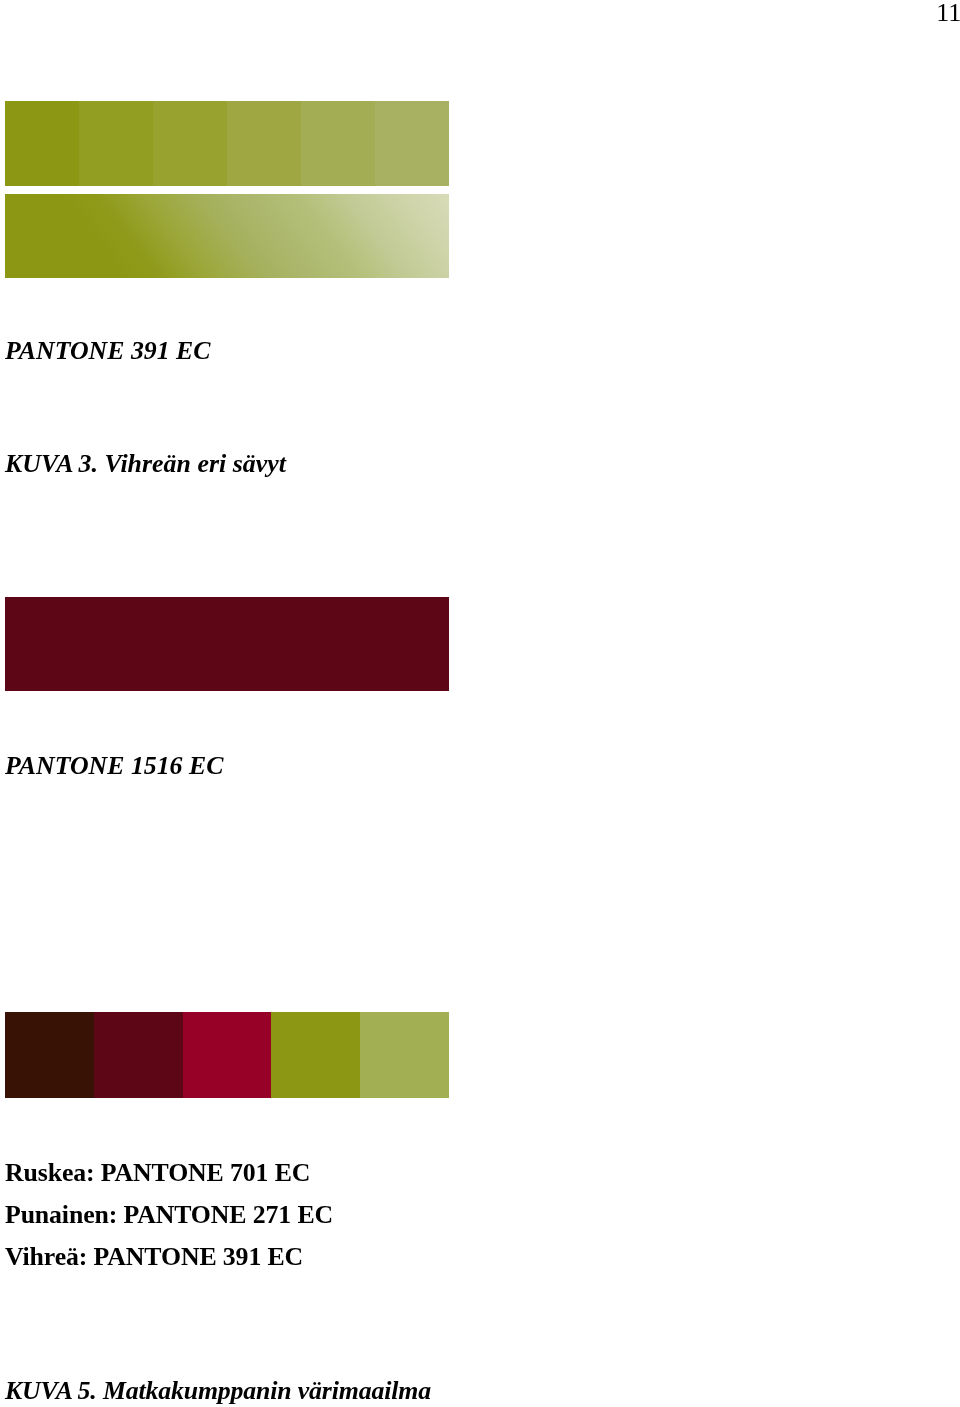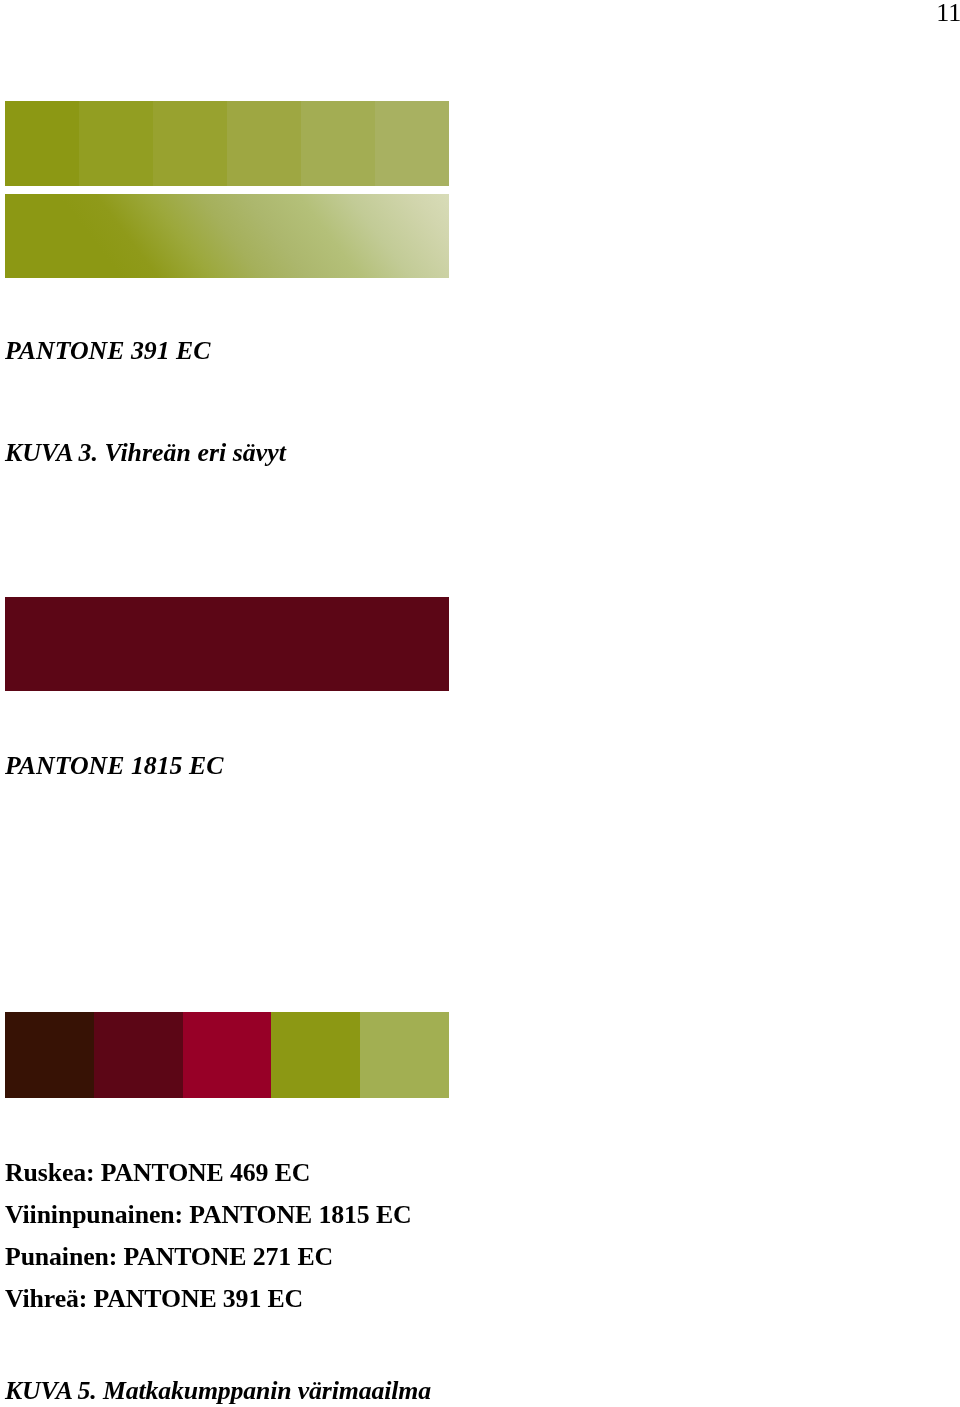--- a/index.html
+++ b/index.html
@@ -30,37 +30,36 @@
       <i style="background: rgb(152, 162, 47);"></i>
       <i style="background: rgb(158, 167, 66);"></i>
       <i style="background: rgb(163, 173, 83);"></i>
       <i style="background: rgb(168, 177, 97);"></i>
     </div>
 
   <div class="swatch" id="s1grad" style="left: 5px; top: 194.1px; width: 444px; height: 83.9px; background: linear-gradient(53deg, rgb(140, 152, 20) 0%, rgb(140, 152, 20) 23%, rgb(143, 154, 26) 30.3%, rgb(156, 168, 59) 40.7%, rgb(165, 176, 91) 50.7%, rgb(172, 183, 109) 59.8%, rgb(180, 192, 121) 70.2%, rgb(194, 203, 150) 80%, rgb(210, 214, 174) 93.1%, rgb(216, 220, 184) 100%);"></div>
 
   <div class="cap" style="top:337.5px;">PANTONE 391 EC</div>
 
-  <div class="cap loose" style="top:440px;">KUVA 3. Vihreän eri sävyt</div>
+  <div class="cap loose" style="top:451px;">KUVA 3. Vihreän eri sävyt</div>
 
   <div class="swatch" id="s2block" style="left: 5px; top: 596.6px; width: 444px; height: 94.3px; background: rgb(92, 6, 22);"></div>
 
-  <div class="cap" style="top:752.5px;">PANTONE 1815 EC</div>
+  <div class="cap" style="top:752.5px;">PANTONE 1516 EC</div>
 
 
   <div class="row" id="s3blocks" style="left:5px;top:1011.7px;width:444px;height:86px;">
       <i style="background: rgb(55, 18, 5);"></i>
       <i style="background: rgb(92, 6, 22);"></i>
       <i style="background: rgb(151, 0, 39);"></i>
       <i style="background: rgb(140, 152, 20);"></i>
       <i style="background: rgb(162, 175, 82);"></i>
     </div>
 
   <div class="list" style="top:1152px;">
-    <div>Ruskea: PANTONE 469 EC</div>
-    <div>Viininpunainen: PANTONE 1815 EC</div>
+    <div>Ruskea: PANTONE 701 EC</div>
     <div>Punainen: PANTONE 271 EC</div>
     <div>Vihreä: PANTONE 391 EC</div>
   </div>
 
   <div class="cap tight" style="top:1378px;">KUVA 5. Matkakumppanin värimaailma</div>
 
 </div>
 
 </body></html>

